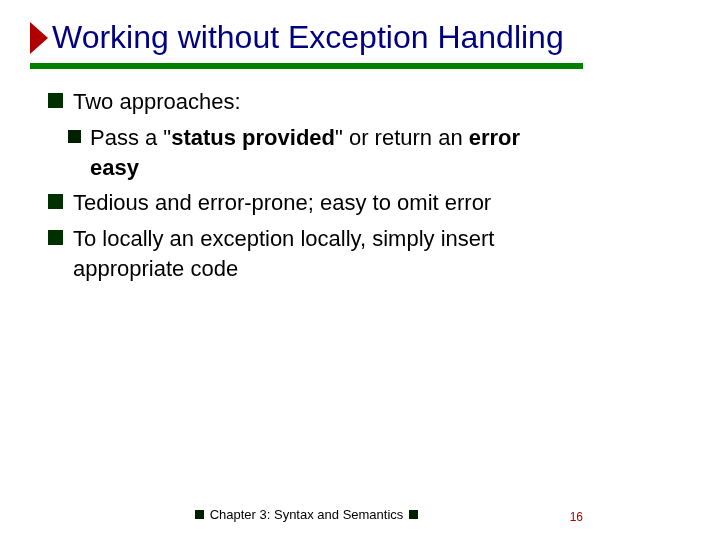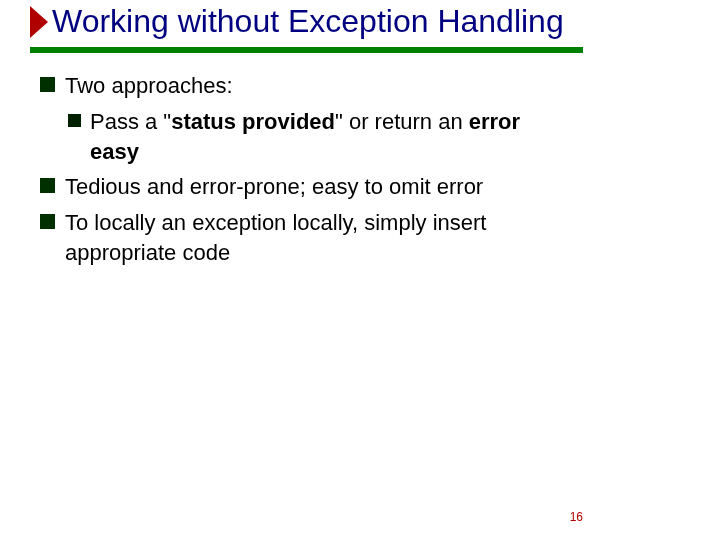--- a/index.html
+++ b/index.html
@@ -1,23 +1,23 @@
 <!DOCTYPE html>
 <html><head>
 <meta charset="utf-8">
 <style>
   * { margin: 0; padding: 0; box-sizing: border-box; }
   html, body { width: 720px; height: 540px; background: #fff; font-family: Verdana, Arial, sans-serif; }
-  .slide { position: relative; width: 613px; height: 540px; padding: 4px 30px 40px 30px; }
+  .slide { position: relative; width: 613px; height: 540px; padding: 20px 30px 40px 30px; }
   .title-row { display: flex; align-items: center; margin-bottom: 8px; }
   .arrow { width: 0; height: 0; border-top: 16px solid transparent; border-bottom: 16px solid transparent; border-left: 18px solid #b00000; margin-right: 4px; flex-shrink: 0; }
   .title { font-size: 32px; color: #000080; font-weight: normal; line-height: 1.1; }
   .underline { height: 6px; background: #008000; margin: 0 0 18px 0; }
   .content { padding: 0 8px 0 10px; color: #000; font-size: 22px; line-height: 1.35; }
-  .bullet-l1 { display: flex; margin: 6px 0; }
+  .bullet-l1 { display: flex; margin: 6px 8px; }
   .bullet-l2 { display: flex; margin: 4px 0 4px 28px; }
   .sq { width: 15px; height: 15px; background: #003000; flex-shrink: 0; margin-top: 6px; margin-right: 10px; }
   .sq2 { width: 13px; height: 13px; background: #002000; flex-shrink: 0; margin-top: 7px; margin-right: 9px; }
   .bt { flex: 1; }
   .footer { position: absolute; bottom: 18px; left: 0; width: 100%; text-align: center; font-size: 13px; color: #000; display: flex; align-items: center; justify-content: center; gap: 6px; }
   .fsq { width: 9px; height: 9px; background: #002000; display: inline-block; }
   .pagenum { position: absolute; right: 30px; bottom: 16px; color: #b00000; font-size: 12px; }
 </style>
 </head>
 <body>
@@ -51,16 +51,21 @@
       <div class="bt">Tedious and error-prone; easy to omit error</div>
     </div>
 
     <div class="bullet-l1">
       <div class="sq"></div>
       <div class="bt">To locally an exception locally, simply insert appropriate code</div>
     </div>
 
   </div>
 
+  <div class="footer">
+    <span class="fsq"></span>
+    <span>Chapter 3: Syntax and Semantics</span>
+    <span class="fsq"></span>
+  </div>
 
   <div class="pagenum">16</div>
 
 </div>
 
 </body></html>

